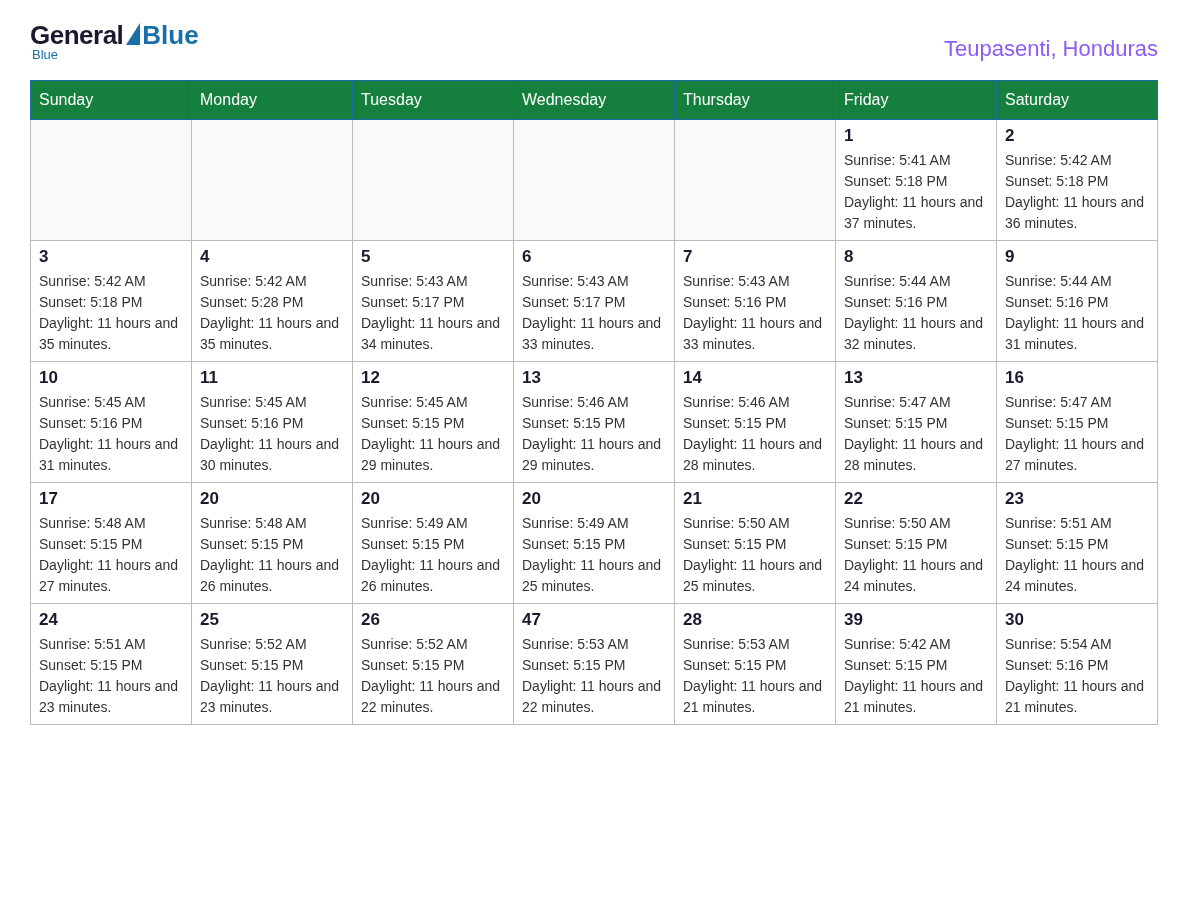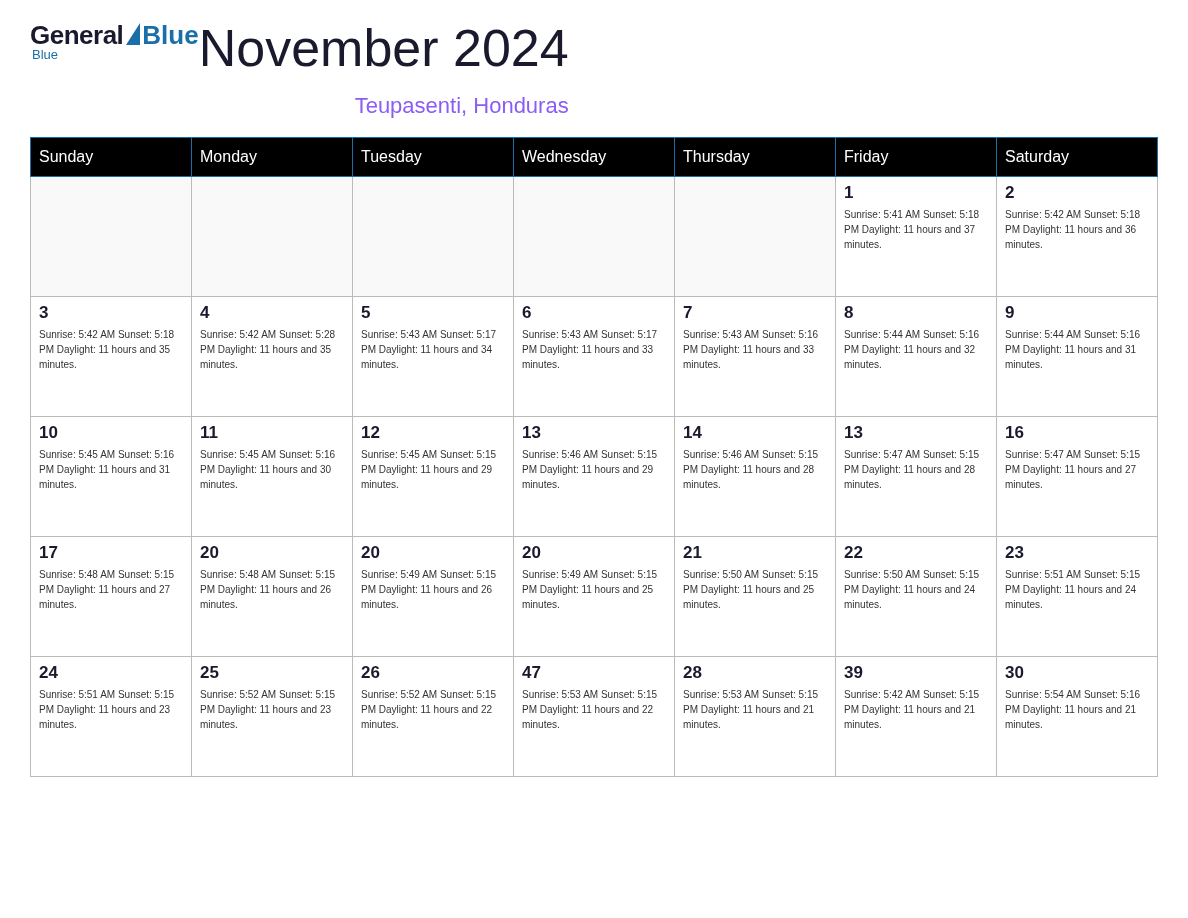--- a/index.html
+++ b/index.html
@@ -6,20 +6,21 @@
     body {
       font-family: Arial, sans-serif;
       background: #fff;
       color: #333;
       width: 1188px;
       min-height: 918px;
       padding: 20px 30px;
     }
     .header {
       display: flex;
+      justify-content: space-between;
       align-items: flex-start;
       margin-bottom: 18px;
     }
     .logo {
       display: flex;
       flex-direction: column;
       align-items: flex-start;
     }
     .logo-top {
       display: flex;
@@ -65,21 +66,21 @@
       font-size: 22px;
       color: #8b5cf6;
       margin-top: 16px;
     }
     .calendar-table {
       width: 100%;
       border-collapse: collapse;
       border: 1px solid #aaa;
     }
     .calendar-table th {
-      background-color: #000000;
+      background-color: #15803d;
       color: #fff;
       font-size: 16px;
       font-weight: normal;
       padding: 10px 8px;
       text-align: left;
       border: 1px solid #1a6fa8;
     }
     .calendar-table td {
       border: 1px solid #bbb;
       vertical-align: top;
@@ -88,21 +89,21 @@
       min-height: 110px;
       height: 120px;
     }
     .day-number {
       font-size: 17px;
       font-weight: bold;
       color: #1a1a2e;
       margin-bottom: 4px;
     }
     .day-info {
-      font-size: 10px;
+      font-size: 14px;
       color: #333;
       line-height: 1.5;
     }
     .empty-cell {
       background: #f9f9f9;
     }
     tr.week-row td {
       height: 120px;
     }
   </style>
@@ -112,21 +113,20 @@
 <div class="header">
   <div class="logo">
     <div class="logo-top">
       <span class="logo-general">General</span>
       <div class="logo-triangle"></div>
       <span class="logo-blue">Blue</span>
     </div>
     <span class="logo-subtitle">Blue</span>
   </div>
   <div class="title-block">
-    <div class="month-title">November 2024</div>
     <div class="location-title">Teupasenti, Honduras</div>
   </div>
 </div>
 
 <table class="calendar-table">
   <thead>
     <tr>
     <th>Sunday</th>
         <th>Monday</th>
         <th>Tuesday</th>

